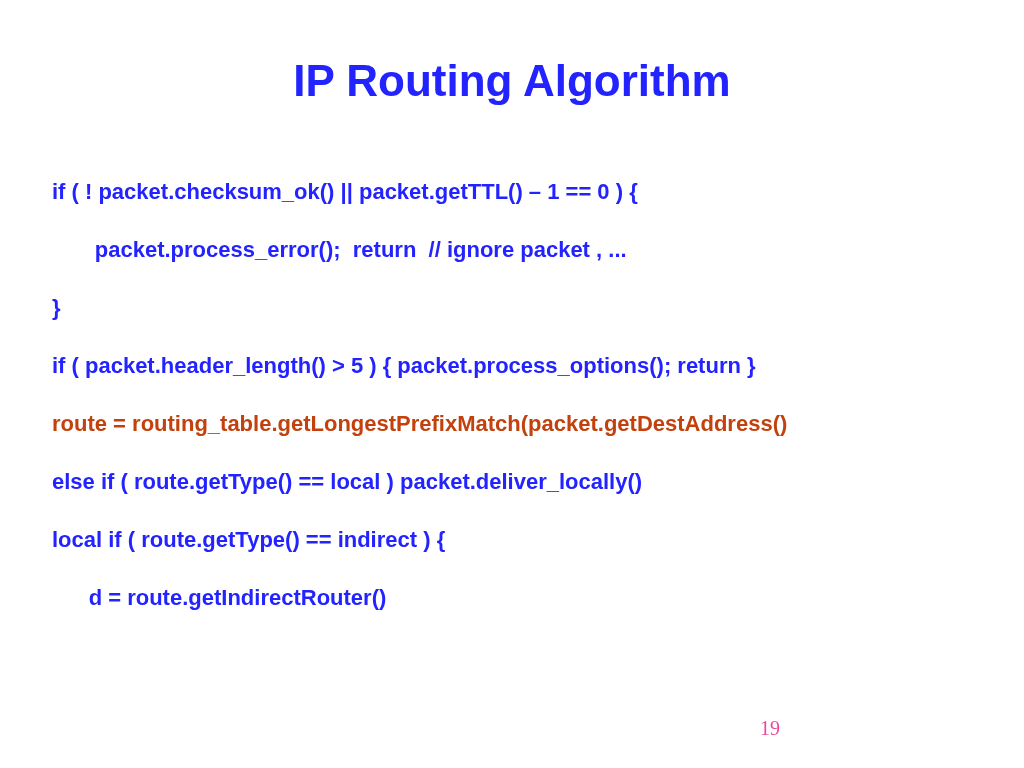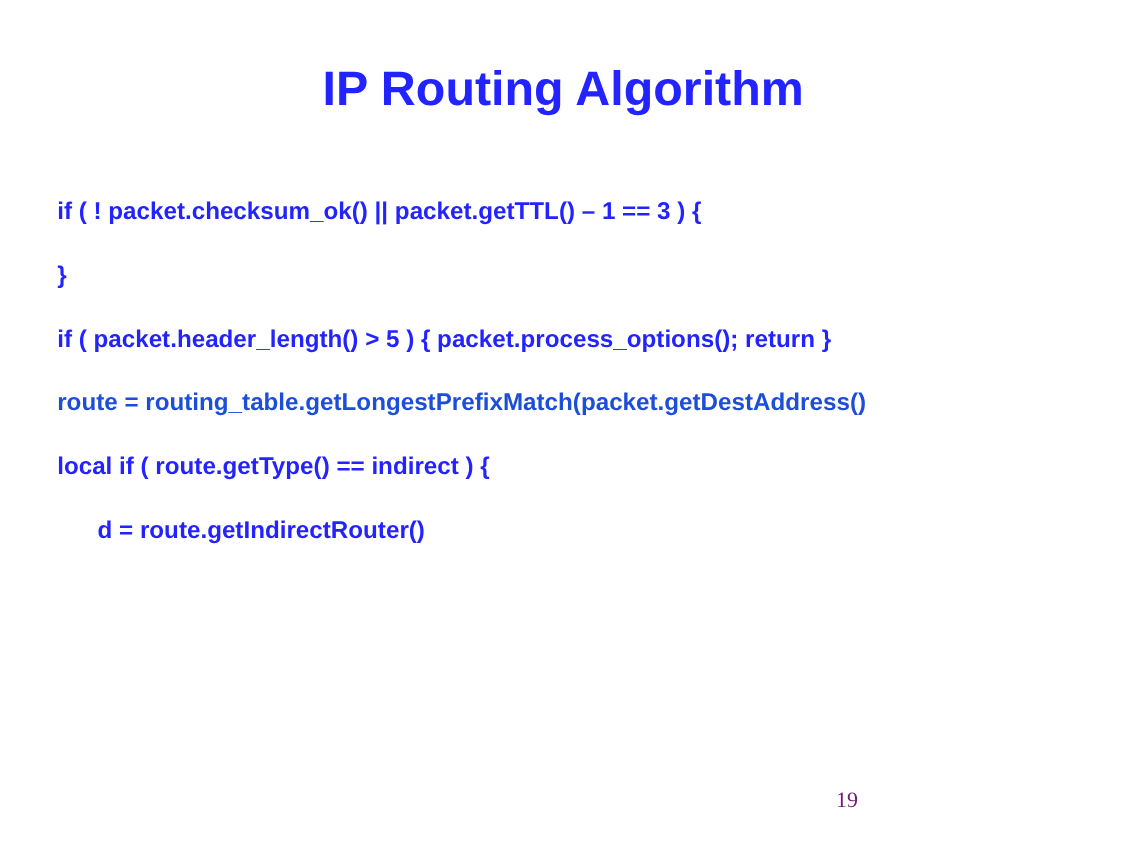--- a/index.html
+++ b/index.html
@@ -35,44 +35,46 @@
     font-size: 22px;
     line-height: 29px;
     color: #2323ff;
     font-weight: bold;
     white-space: pre;
   }
   .code-line {
     display: block;
   }
   .red {
-    color: #1d4ed8;
+    color: #c2410c;
   }
   .page-num {
     position: absolute;
     right: 32px;
     bottom: 28px;
     font-family: "Times New Roman", Times, serif;
     font-size: 20px;
-    color: #701a75;
+    color: #ec4899;
     font-weight: normal;
   }
 </style>
 </head>
 <body>
 
 <div class="slide">
 
   <div class="title">IP Routing Algorithm</div>
 
   <div class="code-block">
-<span class="code-line">if ( ! packet.checksum_ok() || packet.getTTL() – 1 == 3 ) {</span>
+<span class="code-line">if ( ! packet.checksum_ok() || packet.getTTL() – 1 == 0 ) {</span>
+<span class="code-line">       packet.process_error();  return  // ignore packet , ...</span>
 <span class="code-line">}</span>
 <span class="code-line">if ( packet.header_length() &gt; 5 ) { packet.process_options(); return }</span>
 <span class="code-line red">route = routing_table.getLongestPrefixMatch(packet.getDestAddress()</span>
+<span class="code-line">else if ( route.getType() == local ) packet.deliver_locally()</span>
 <span class="code-line">local if ( route.getType() == indirect ) {</span>
 <span class="code-line">      d = route.getIndirectRouter()</span>
 
 
 
 
   </div>
 
   <div class="page-num">19</div>
 

